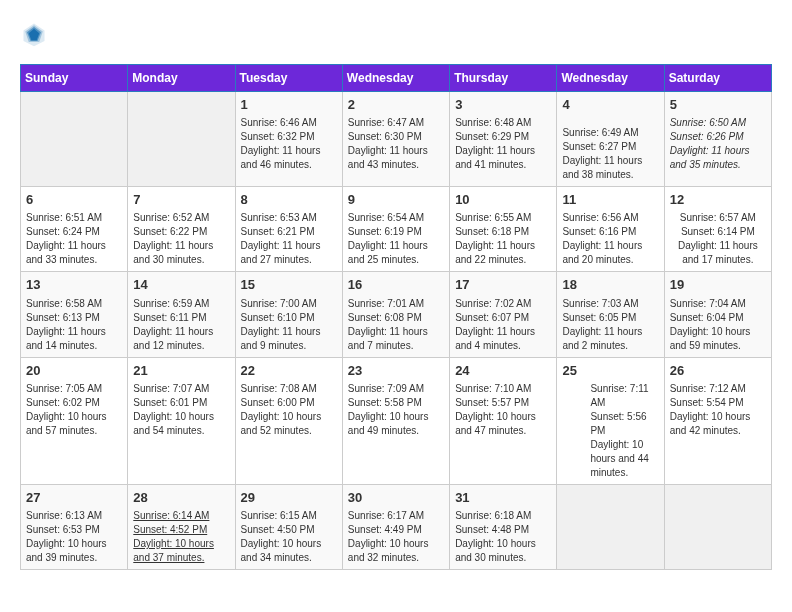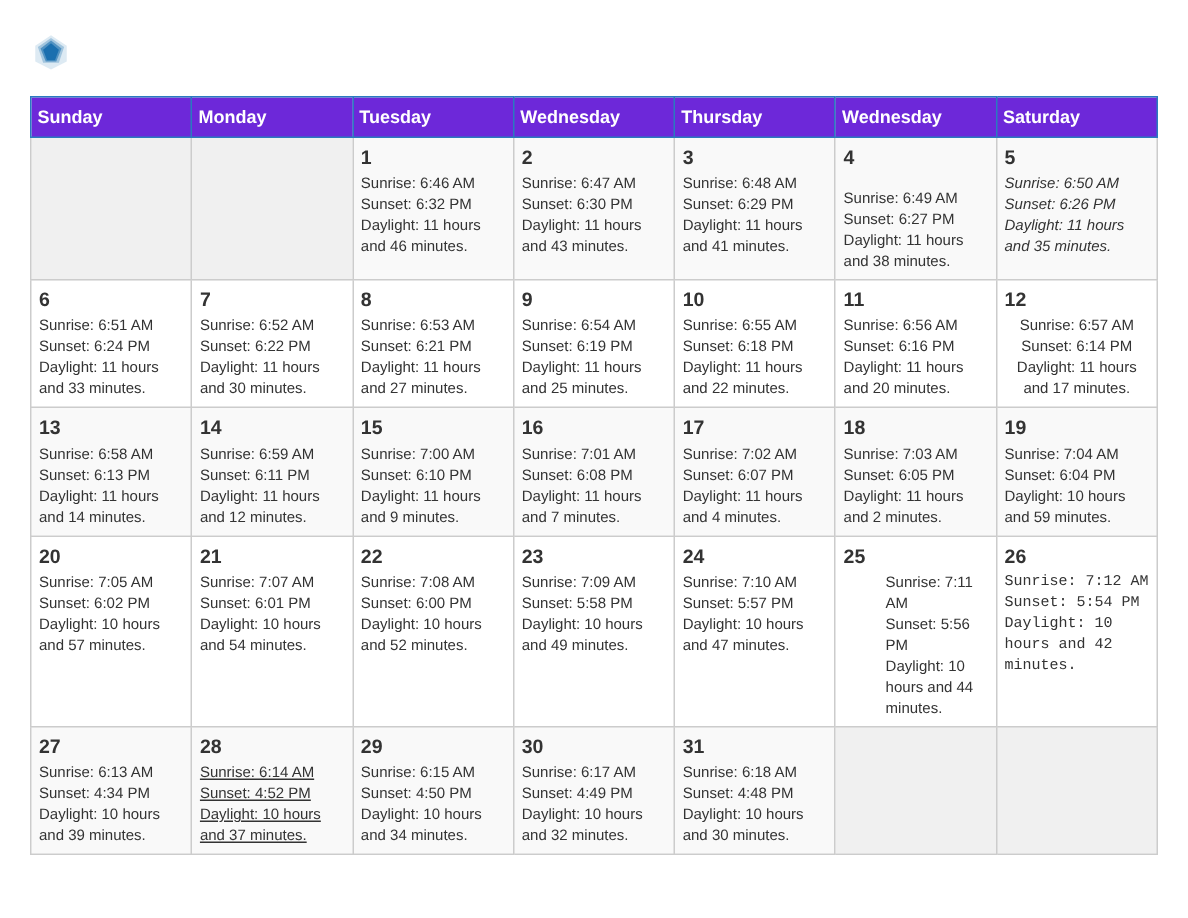--- a/index.html
+++ b/index.html
@@ -280,30 +280,30 @@
 Daylight: 10 hours and 47 minutes.</div>
         </td>
         <td>
           <span class="day-number">25</span>
           <div class="day-info" style="white-space: pre-line; margin-left: 28px;">Sunrise: 7:11 AM
 Sunset: 5:56 PM
 Daylight: 10 hours and 44 minutes.</div>
         </td>
         <td>
           <span class="day-number">26</span>
-          <div class="day-info" style="white-space: pre-line; font-family: Liberation Mono, monospace;">Sunrise: 7:12 AM
+          <div class="day-info" style="white-space: pre-line;">Sunrise: 7:12 AM
 Sunset: 5:54 PM
 Daylight: 10 hours and 42 minutes.</div>
         </td>
       </tr>
       <tr>
         <td>
           <span class="day-number">27</span>
           <div class="day-info" style="white-space: pre-line;">Sunrise: 6:13 AM
-Sunset: 4:34 PM
+Sunset: 6:53 PM
 Daylight: 10 hours and 39 minutes.</div>
         </td>
         <td>
           <span class="day-number">28</span>
           <div class="day-info" style="white-space: pre-line; text-decoration: underline;">Sunrise: 6:14 AM
 Sunset: 4:52 PM
 Daylight: 10 hours and 37 minutes.</div>
         </td>
         <td>
           <span class="day-number">29</span>

